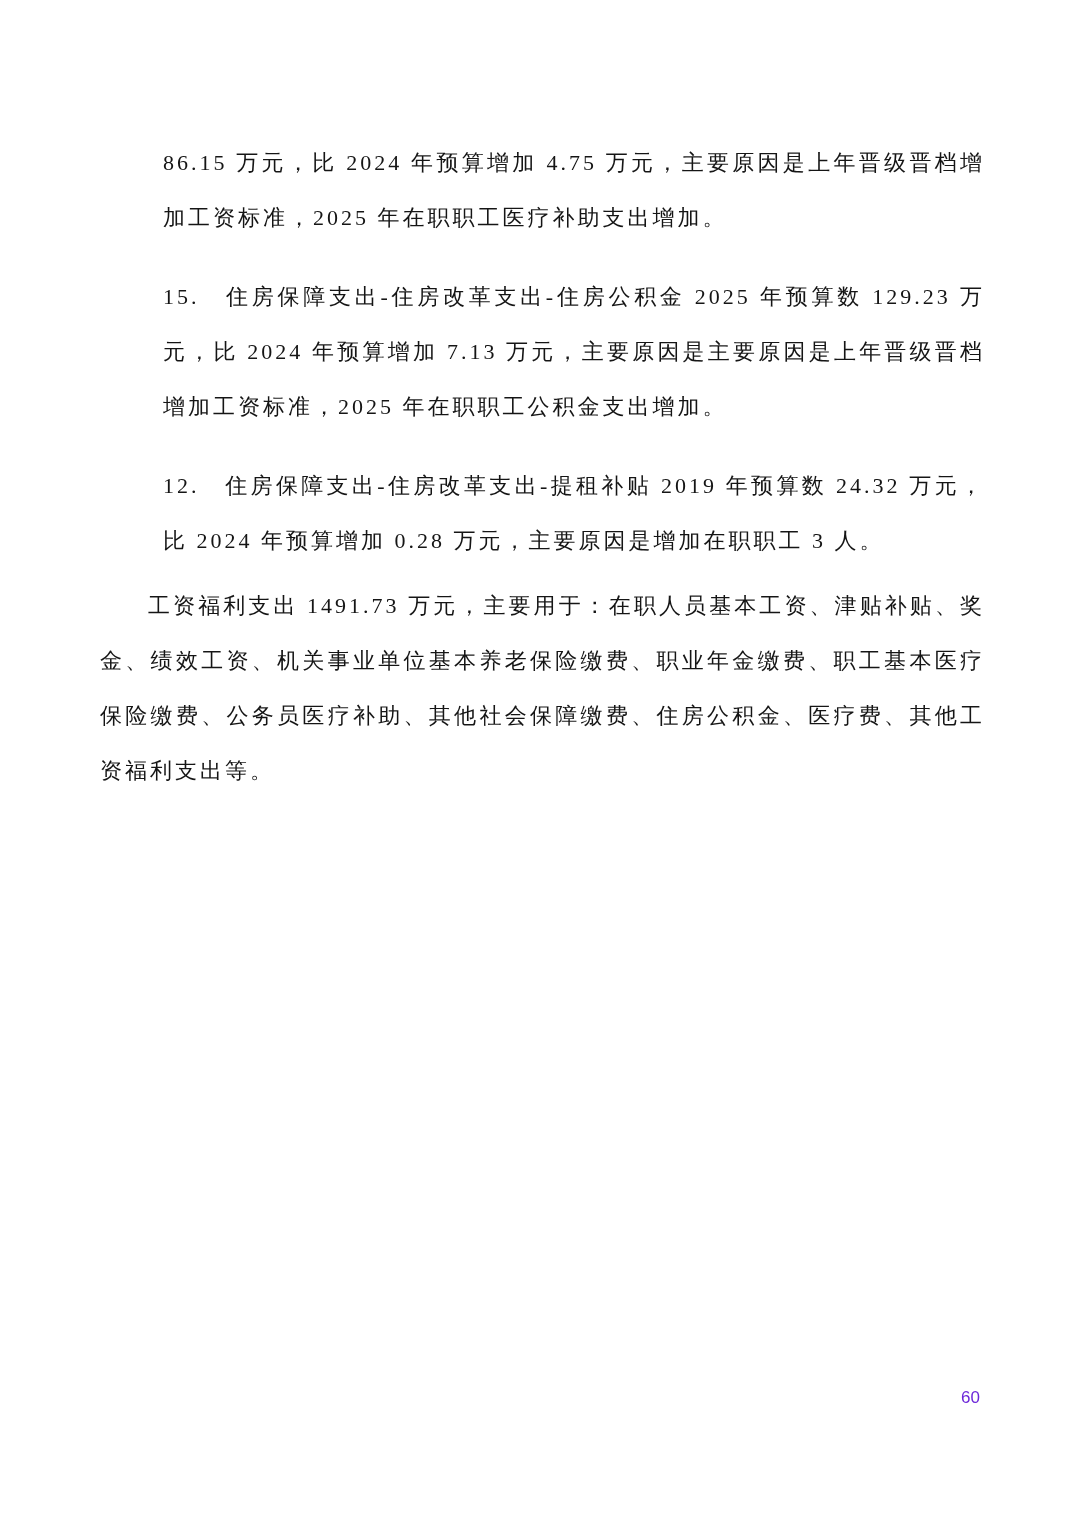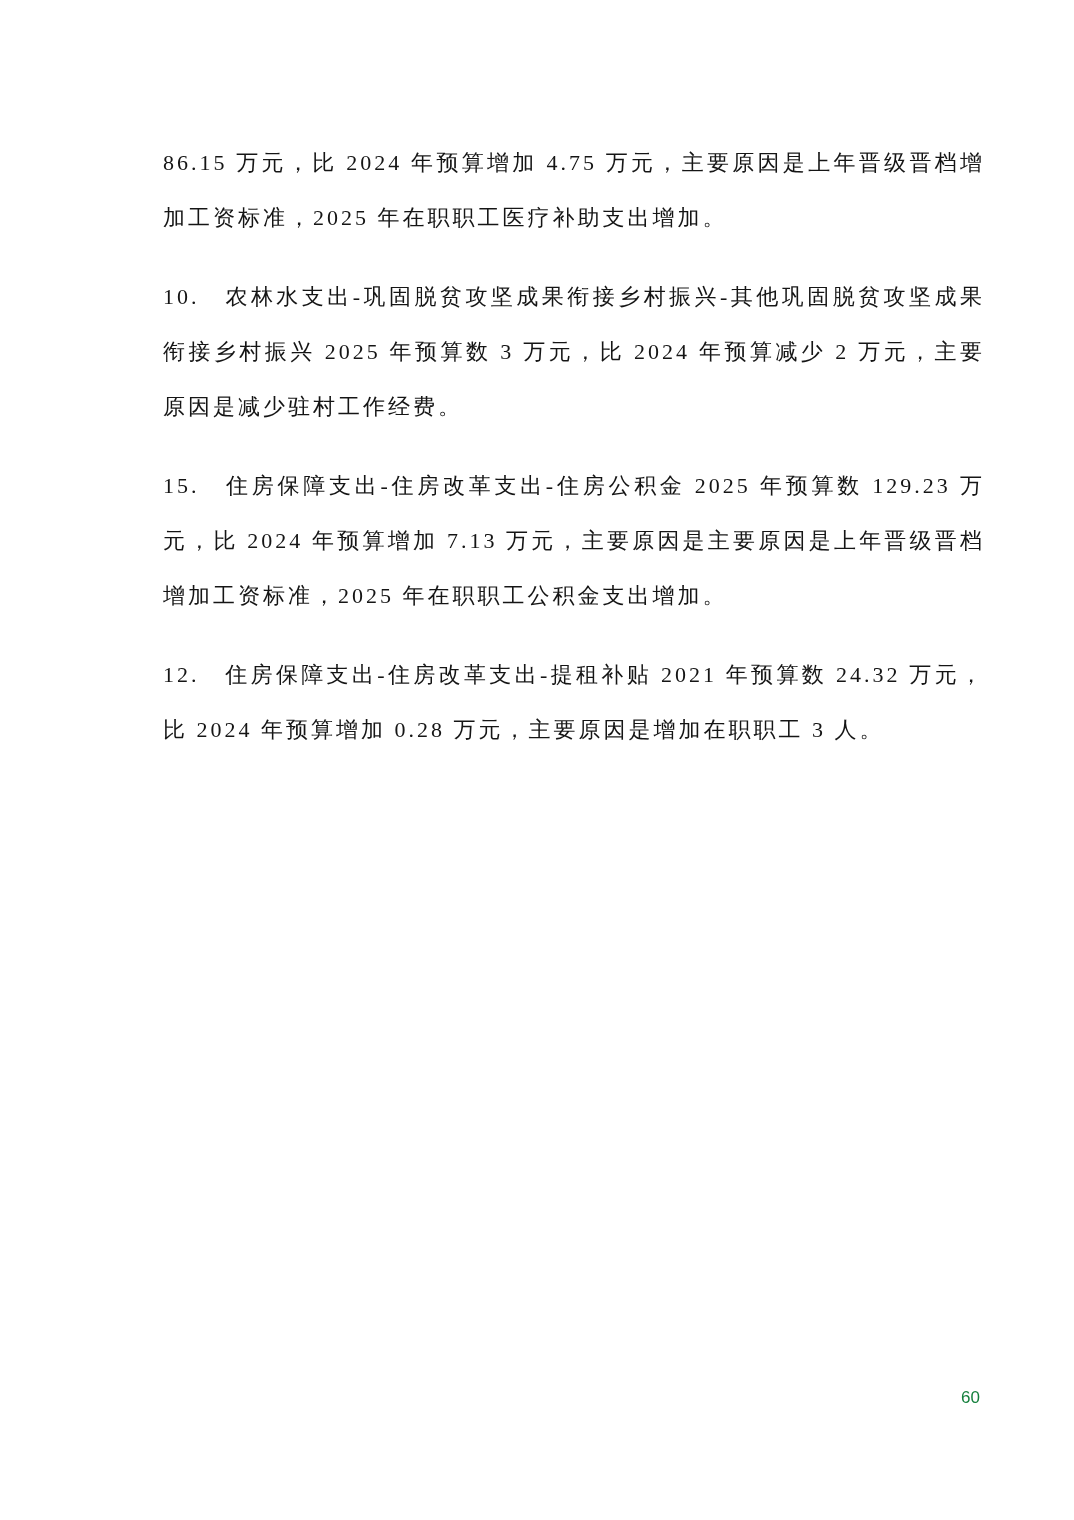--- a/index.html
+++ b/index.html
@@ -45,28 +45,28 @@
   .heading {
     margin-bottom: 16px !important;
   }
   .page-footer {
     position: absolute;
     top: 1388px;
     right: 94px;
     font-family: "Liberation Sans", "DejaVu Sans", sans-serif;
     font-size: 17px;
     letter-spacing: 0;
-    color: #15803d;
+    color: #6d28d9;
   }
 </style>
 </head>
 <body>
 
 <div class="page">
   <div class="content">
     <p class="item-block">86.15 万元，比 2024 年预算增加 4.75 万元，主要原因是上年晋级晋档增加工资标准，2025 年在职职工医疗补助支出增加。</p>
-    <p class="item-block">10.　农林水支出-巩固脱贫攻坚成果衔接乡村振兴-其他巩固脱贫攻坚成果衔接乡村振兴 2025 年预算数 3 万元，比 2024 年预算减少 2 万元，主要原因是减少驻村工作经费。</p>
     <p class="item-block">15.　住房保障支出-住房改革支出-住房公积金 2025 年预算数 129.23 万元，比 2024 年预算增加 7.13 万元，主要原因是主要原因是上年晋级晋档增加工资标准，2025 年在职职工公积金支出增加。</p>
-    <p class="item-block tight">12.　住房保障支出-住房改革支出-提租补贴 2021 年预算数 24.32 万元，比 2024 年预算增加 0.28 万元，主要原因是增加在职职工 3 人。</p>
+    <p class="item-block tight">12.　住房保障支出-住房改革支出-提租补贴 2019 年预算数 24.32 万元，比 2024 年预算增加 0.28 万元，主要原因是增加在职职工 3 人。</p>
+    <p class="first-indent">工资福利支出 1491.73 万元，主要用于：在职人员基本工资、津贴补贴、奖金、绩效工资、机关事业单位基本养老保险缴费、职业年金缴费、职工基本医疗保险缴费、公务员医疗补助、其他社会保障缴费、住房公积金、医疗费、其他工资福利支出等。</p>
   </div>
 
   <div class="page-footer">60</div>
 </div>
 
 </body></html>

